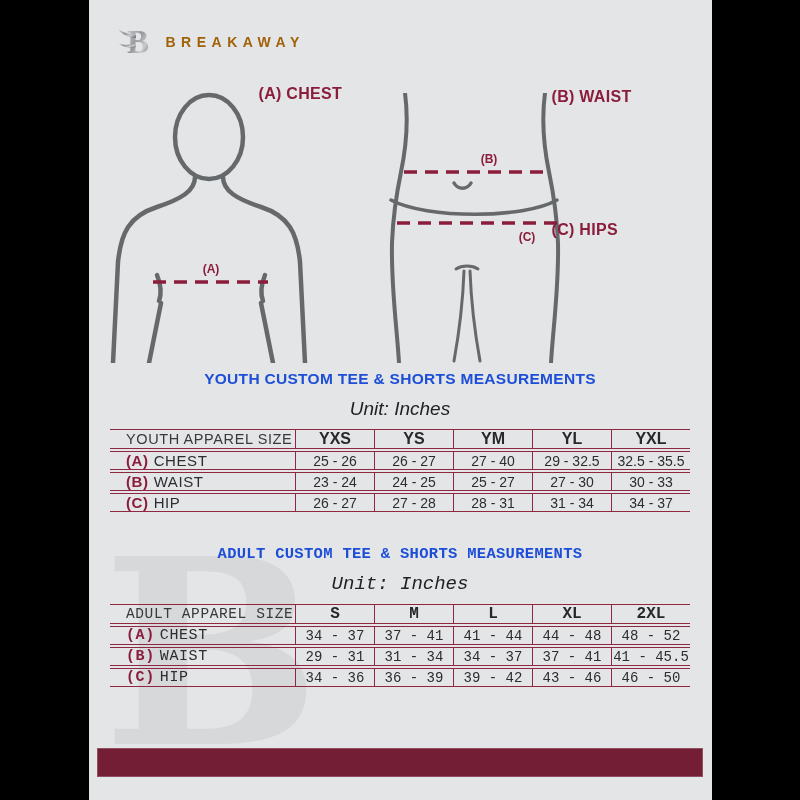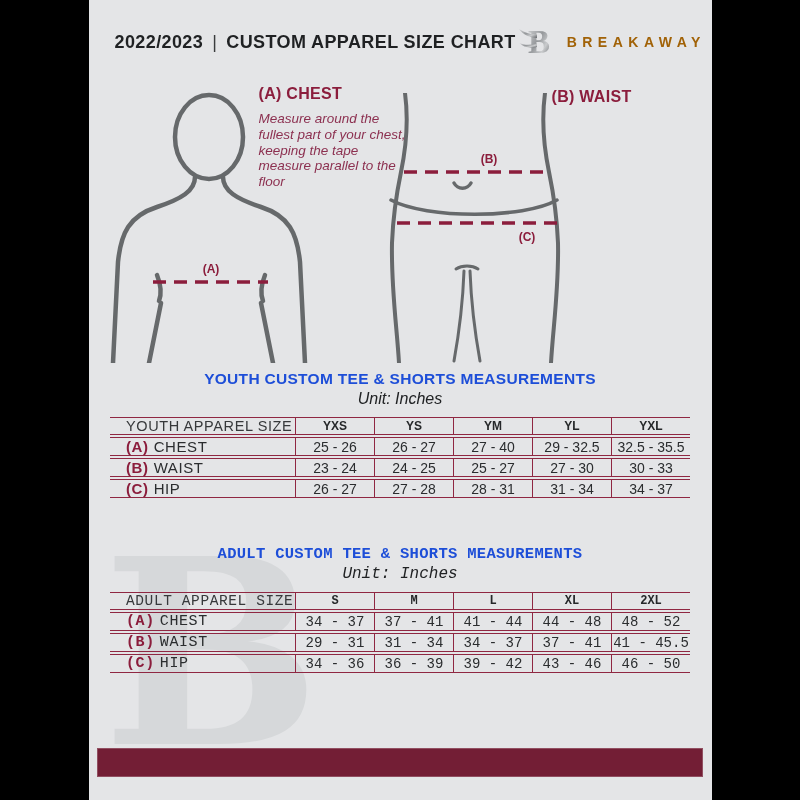--- a/index.html
+++ b/index.html
@@ -33,46 +33,41 @@
   .guide-title{font-size:16px;font-weight:bold;letter-spacing:0.3px;color:var(--maroon-bright);}
   .guide-body{margin-top:8px;font-size:13.5px;font-style:italic;line-height:1.17;color:var(--maroon-body);white-space:pre-line;}
   #guide-a{left:170px;top:0;width:152px;}
   #guide-b{left:463px;top:3px;width:150px;}
   #guide-c{left:463px;top:136px;width:158px;}
   
   .section{position:absolute;left:0;width:623px;text-align:center;z-index:1;}
   #section-youth{top:370px;}
   #section-adult{top:545px;font-family:Liberation Mono, monospace;}
   .section-title{font-size:15.5px;font-weight:bold;letter-spacing:0.3px;color:#1d4ed8;}
-  .section-unit{font-size:16px;font-style:italic;color:#202224;margin-top:2px;}
+  .section-unit{font-size:19px;font-style:italic;color:#202224;margin-top:10px;}
   table{width:580px;margin:7px auto 0;border-collapse:separate;border-spacing:0 2px;table-layout:fixed;}
   th,td{height:18px;border-top:1px solid var(--line);border-bottom:1px solid var(--line);
     font-size:14px;color:#2b2d2f;vertical-align:middle;}
   th:not(.col-label),td:not(.col-label){border-left:1px solid var(--line);width:79px;text-align:center;}
   .col-label{width:185px;text-align:left;padding-left:16px;font-size:15px;letter-spacing:0.6px;color:#2b2d2f;}
   th.col-label{font-weight:normal;color:#37393b;font-size:14.5px;}
-  th.size-cell{font-weight:bold;font-size:12px;color:#26282a;}
+  th.size-cell{font-weight:bold;font-size:16px;color:#26282a;}
   .row-key{font-weight:bold;color:var(--maroon-bright);margin-right:5px;}
   
   .footer{position:absolute;left:8px;top:748px;width:606px;height:29px;background:var(--maroon);
     box-shadow:inset 0 0 0 1px rgba(255,255,255,0.22);z-index:1;}
 </style>
 </head>
 <body>
 
 <div class="page">
 
   <div class="watermark">B</div>
 
   <div class="header">
-    <div class="header-title">
-      <span>2022/2023</span>
-      <span class="sep">|</span>
-      <span>CUSTOM APPAREL SIZE CHART</span>
-    </div>
     <div class="brand">
       <svg width="42" height="40" viewBox="0 0 42 40">
         <defs>
           <linearGradient id="metal" x1="0%" y1="0%" x2="100%" y2="100%">
             <stop offset="0%" stop-color="#d4d6d8"></stop>
             <stop offset="45%" stop-color="#95989b"></stop>
             <stop offset="70%" stop-color="#c9cbcd"></stop>
             <stop offset="100%" stop-color="#5f6266"></stop>
           </linearGradient>
         </defs>
@@ -111,26 +106,26 @@
         <path d="M86 178 C87 205 90 235 96 268" stroke-width="3"></path>
       </g>
       <line x1="20" y1="79" x2="163" y2="79" stroke="#8b1d3c" stroke-width="3.5" stroke-dasharray="13 8"></line>
       <text x="105" y="70" text-anchor="middle" font-size="12" font-weight="bold" fill="#8b1d3c">(B)</text>
       <line x1="13" y1="130" x2="175" y2="130" stroke="#8b1d3c" stroke-width="3.5" stroke-dasharray="13 8"></line>
       <text x="143" y="148" text-anchor="middle" font-size="12" font-weight="bold" fill="#8b1d3c">(C)</text>
     </svg>
 
     <div class="guide" id="guide-a">
       <div class="guide-title">(A) CHEST</div>
-      <div class="guide-body">Measure around the fullest part of your chest, keeping the tape measure parallel to the floor</div>
     </div>
     <div class="guide" id="guide-b">
       <div class="guide-title">(B) WAIST</div>
     </div>
     <div class="guide" id="guide-c">
+      <div class="guide-title">(C) HIPS</div>
     </div>
   </div>
 
   <div class="section" id="section-youth">
     <div class="section-title">YOUTH CUSTOM TEE &amp; SHORTS MEASUREMENTS</div>
     <div class="section-unit">Unit: Inches</div>
     <table>
       <thead>
           <tr>
             <th class="col-label">YOUTH APPAREL SIZE</th>

